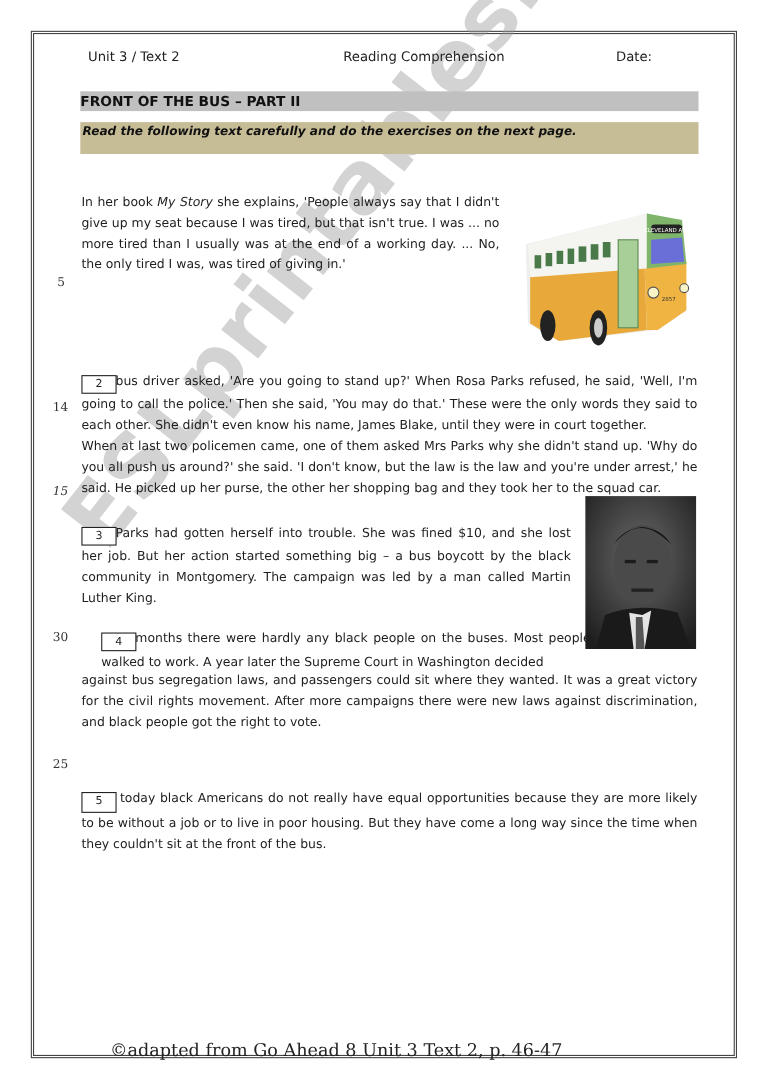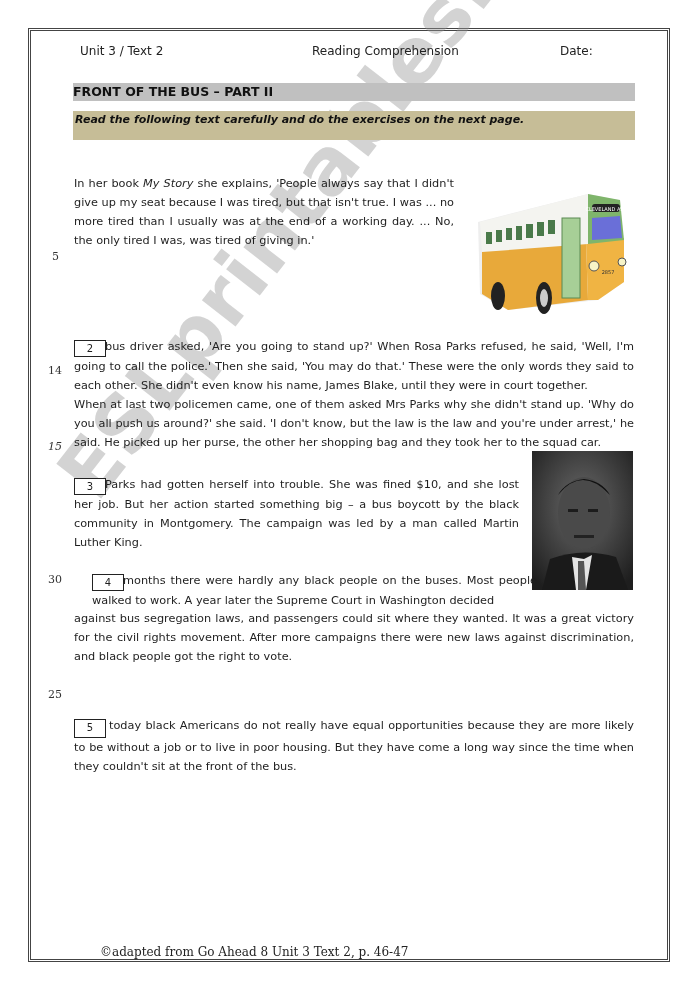--- a/index.html
+++ b/index.html
@@ -7,21 +7,21 @@
     .page-frame { position: absolute; left: 28px; top: 28px; width: 642px; height: 934px; border: 3px double #444; box-sizing: border-box; }
     .hdr { position: absolute; top: 44px; font-size: 12px; color: #222; }
     .hdr-left { left: 80px; }
     .hdr-center { left: 312px; }
     .hdr-right { left: 560px; }
     .title-bar { position: absolute; left: 73px; top: 83px; width: 562px; height: 18px; background: #c0c0c0; font-weight: bold; font-size: 12.5px; line-height: 18px; color: #111; }
     .instr-bar { position: absolute; left: 73px; top: 111px; width: 562px; height: 29px; background: #c6bd97; font-style: italic; font-weight: bold; font-size: 11px; line-height: 18px; padding-left: 2px; box-sizing: border-box; color: #111; }
     .para { position: absolute; font-size: 11.3px; line-height: 19px; text-align: justify; color: #1e1e1e; }
     .numbox { display: inline-block; border: 1.3px solid #222; height: 15px; line-height: 15px; font-size: 10px; text-align: center; vertical-align: -2px; margin-right: 1px; background: #fff; }
     .lineno { position: absolute; font-size: 11px; color: #333; font-family: "DejaVu Serif", serif; }
-    .footer { position: absolute; left: 100px; top: 945px; font-family: "DejaVu Serif", serif; font-size: 12px; color: #222; }
+    .footer { position: absolute; left: 100px; top: 945px; font-family: "DejaVu Serif", serif; font-size: 16px; color: #222; }
     .watermark { position: absolute; left: 40px; top: 460px; transform: rotate(-52deg); transform-origin: left top; font-size: 78px; font-weight: bold; color: rgba(150,150,150,0.42); white-space: nowrap; pointer-events: none; letter-spacing: 1px; }
     .bus-img { position: absolute; left: 468px; top: 182px; width: 164px; height: 138px; }
     .mlk-img { position: absolute; left: 532px; top: 451px; width: 101px; height: 139px; }
   </style>
 </head>
 <body>
 
 <div class="page-frame"></div>
 
 <div class="watermark">ESLprintables.com</div>

